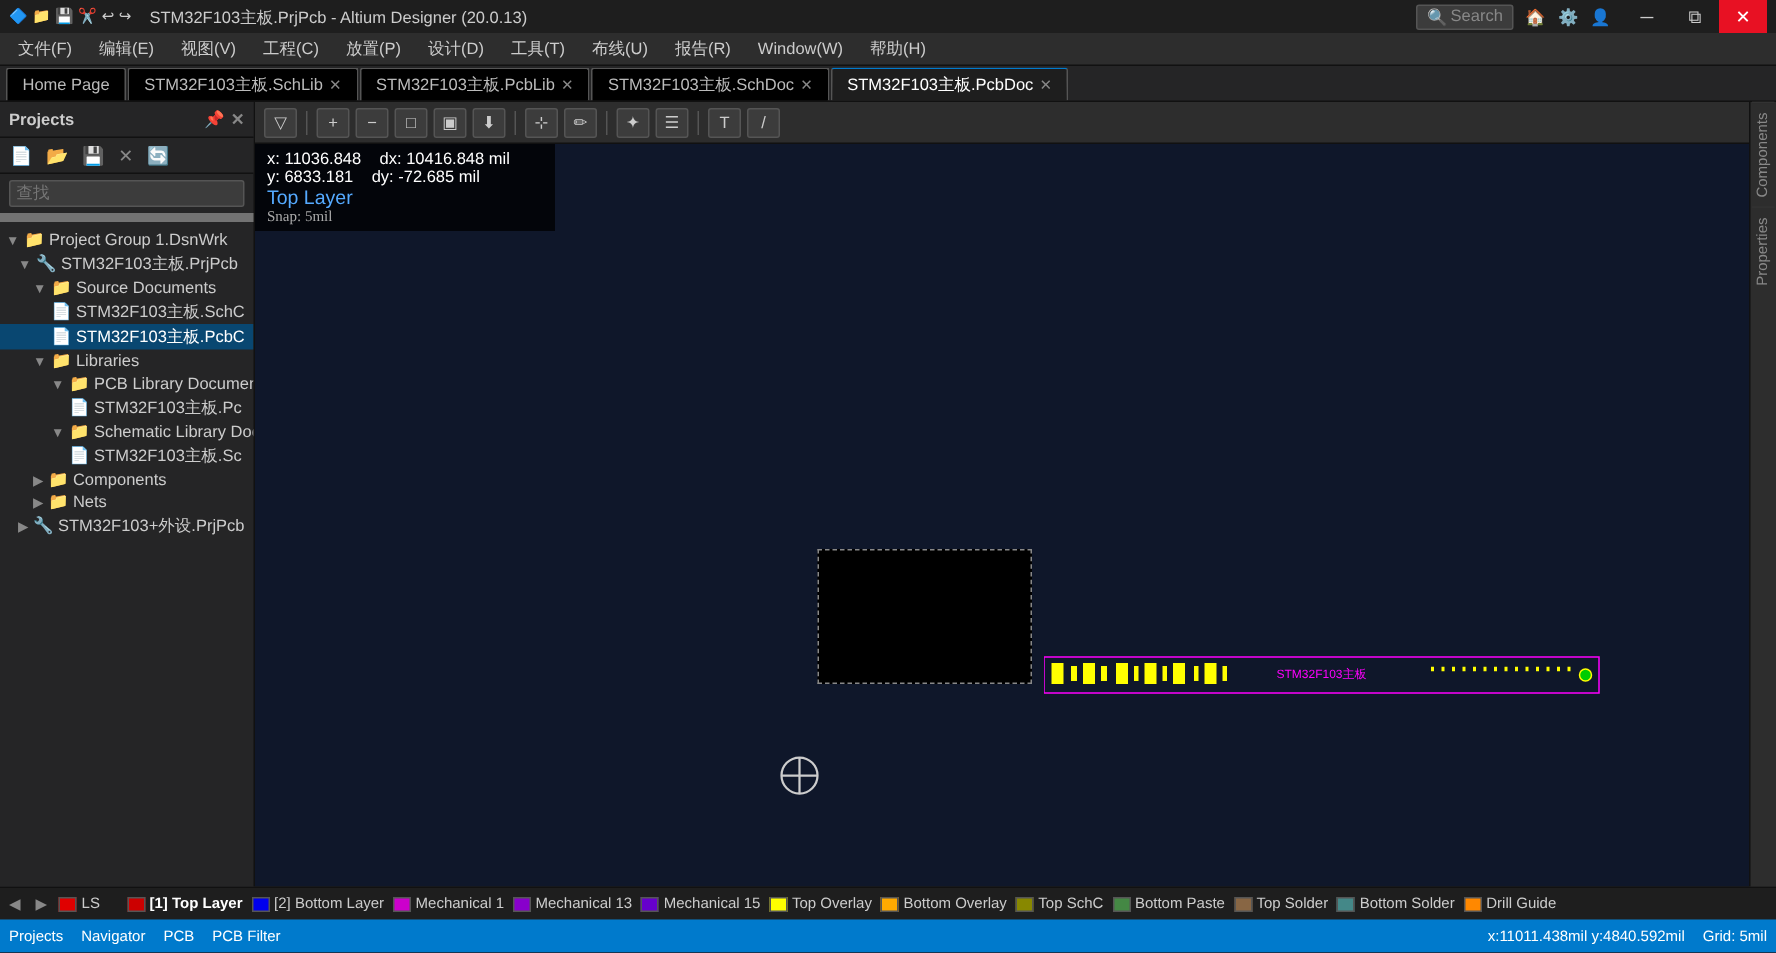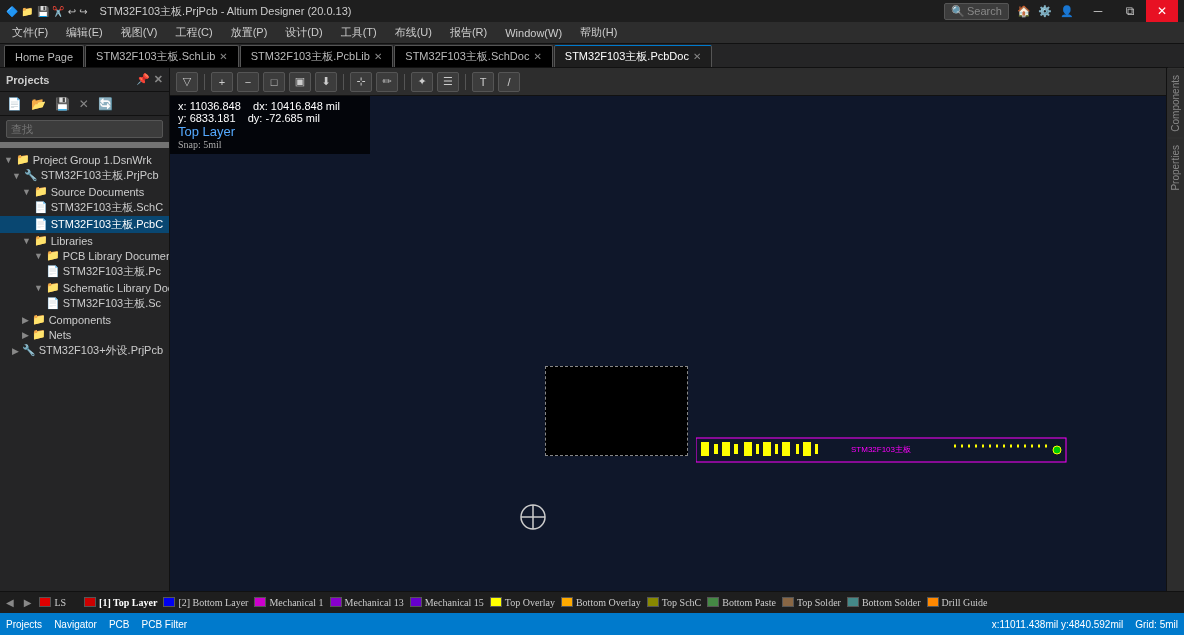--- a/index.html
+++ b/index.html
@@ -268,24 +268,24 @@
       align-items: center;
       padding: 0 4px;
       gap: 6px;
       font-size: 10px;
       color: #ccc;
       overflow: hidden;
       border-top: 1px solid #111;
     }
     .layer-item {
       display: flex;
+      align-items: center;
       gap: 3px;
       cursor: pointer;
       white-space: nowrap;
-      font-family: Liberation Serif, serif;
     }
     .layer-color {
       width: 12px;
       height: 10px;
       border: 1px solid #555;
     }
     .layer-active {
       color: #fff;
       font-weight: bold;
       padding-left: 12px;

